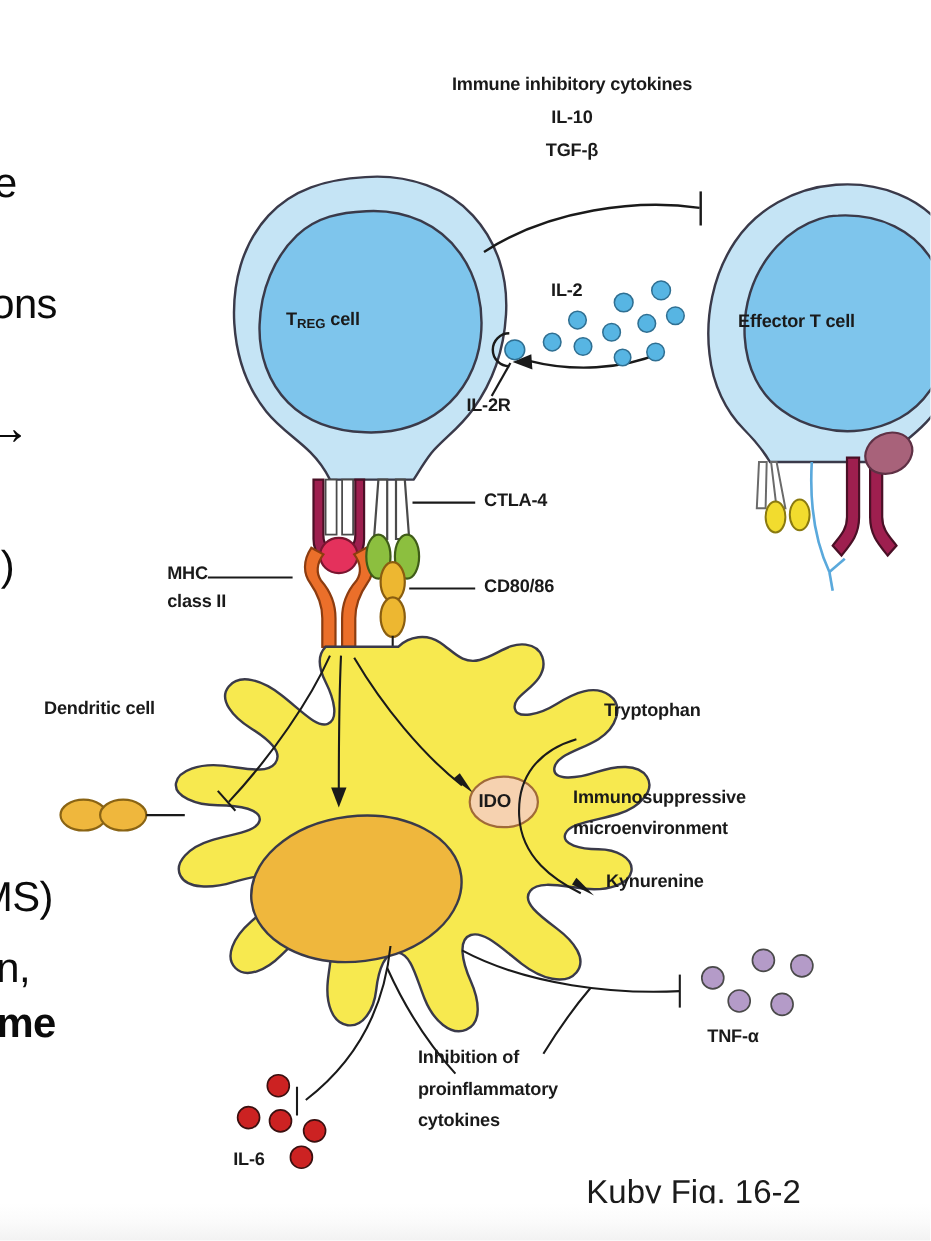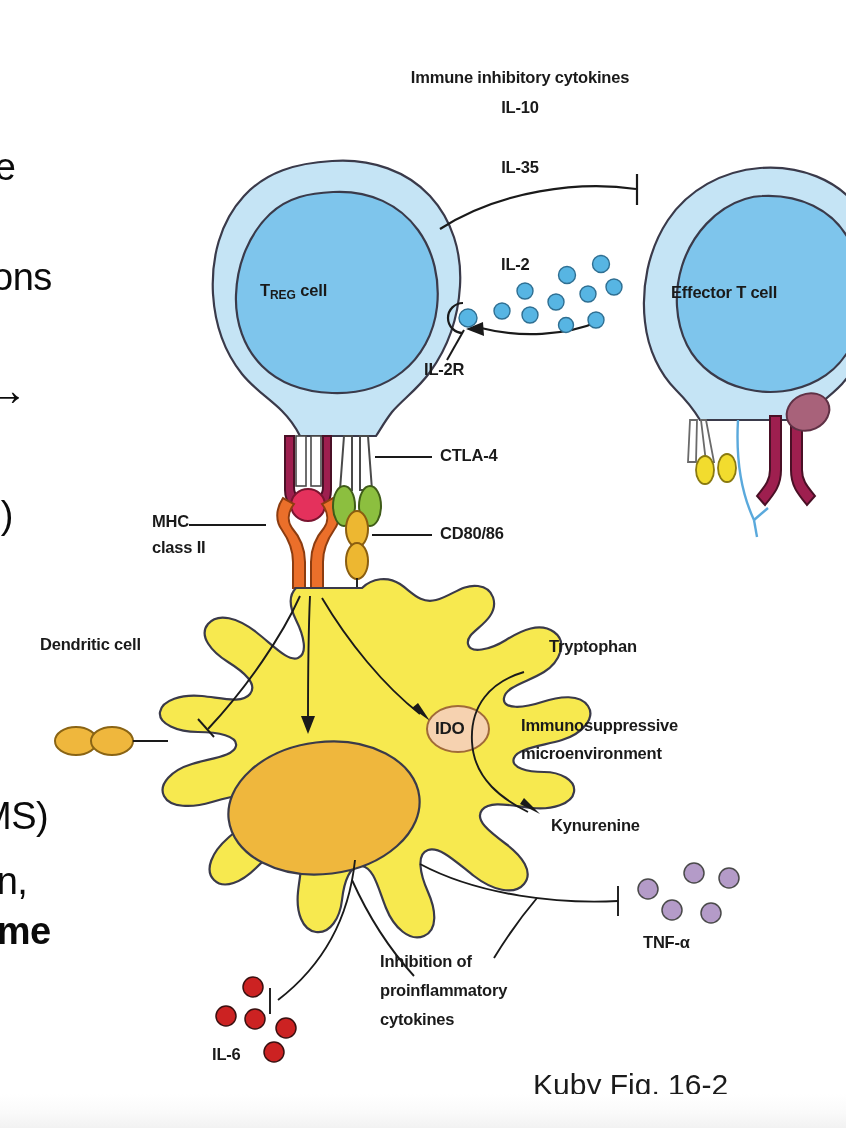--- a/index.html
+++ b/index.html
@@ -292,21 +292,21 @@
       <circle class="dotred" cx="226" cy="1016" r="10"></circle>
       <circle class="dotred" cx="255" cy="1019" r="10"></circle>
       <circle class="dotred" cx="286" cy="1028" r="10"></circle>
       <circle class="dotred" cx="274" cy="1052" r="10"></circle>
     </g>
 
   </svg>
 
   <div class="lab center" style="left:380px; top:68px; width:280px;">Immune inhibitory cytokines</div>
   <div class="lab center" style="left:380px; top:98px; width:280px;">IL-10</div>
-  <div class="lab center" style="left:380px; top:158px; width:280px;">IL-35</div>
+  <div class="lab center" style="left:380px; top:128px; width:280px;">TGF-β</div>
 
   <div class="lab" style="left:260px; top:281px;"><span>T</span><span class="sub">REG</span><span> cell</span></div>
 
   <div class="lab" style="left:671px; top:283px;">Effector T cell</div>
 
   <div class="lab" style="left:501px; top:255px;">IL-2</div>
 
   <div class="lab" style="left:424px; top:360px;text-align:center;">IL-2R</div>
 
   <div class="lab" style="left:440px; top:446px;">CTLA-4</div>
@@ -318,21 +318,21 @@
 
   <div class="lab" style="left:40px; top:635px;">Dendritic cell</div>
 
   <div class="lab" style="left:435px; top:719px; font-size:17px;">IDO</div>
 
   <div class="lab" style="left:549px; top:637px;">Tryptophan</div>
 
   <div class="lab" style="left:521px; top:716px;">Immunosuppressive</div>
   <div class="lab" style="left:521px; top:744px;">microenvironment</div>
 
-  <div class="lab" style="left:551px; top:816px;">Kynurenine</div>
+  <div class="lab" style="left:551px; top:792px;">Kynurenine</div>
 
   <div class="lab" style="left:643px; top:933px;">TNF-α</div>
 
   <div class="lab" style="left:212px; top:1045px;">IL-6</div>
 
   <div class="lab" style="left:380px; top:952px;">Inhibition of</div>
   <div class="lab" style="left:380px; top:981px;">proinflammatory</div>
   <div class="lab" style="left:380px; top:1010px;">cytokines</div>
 
   <div class="slide-text" style="left:-26px; top:148px;">pe</div>

